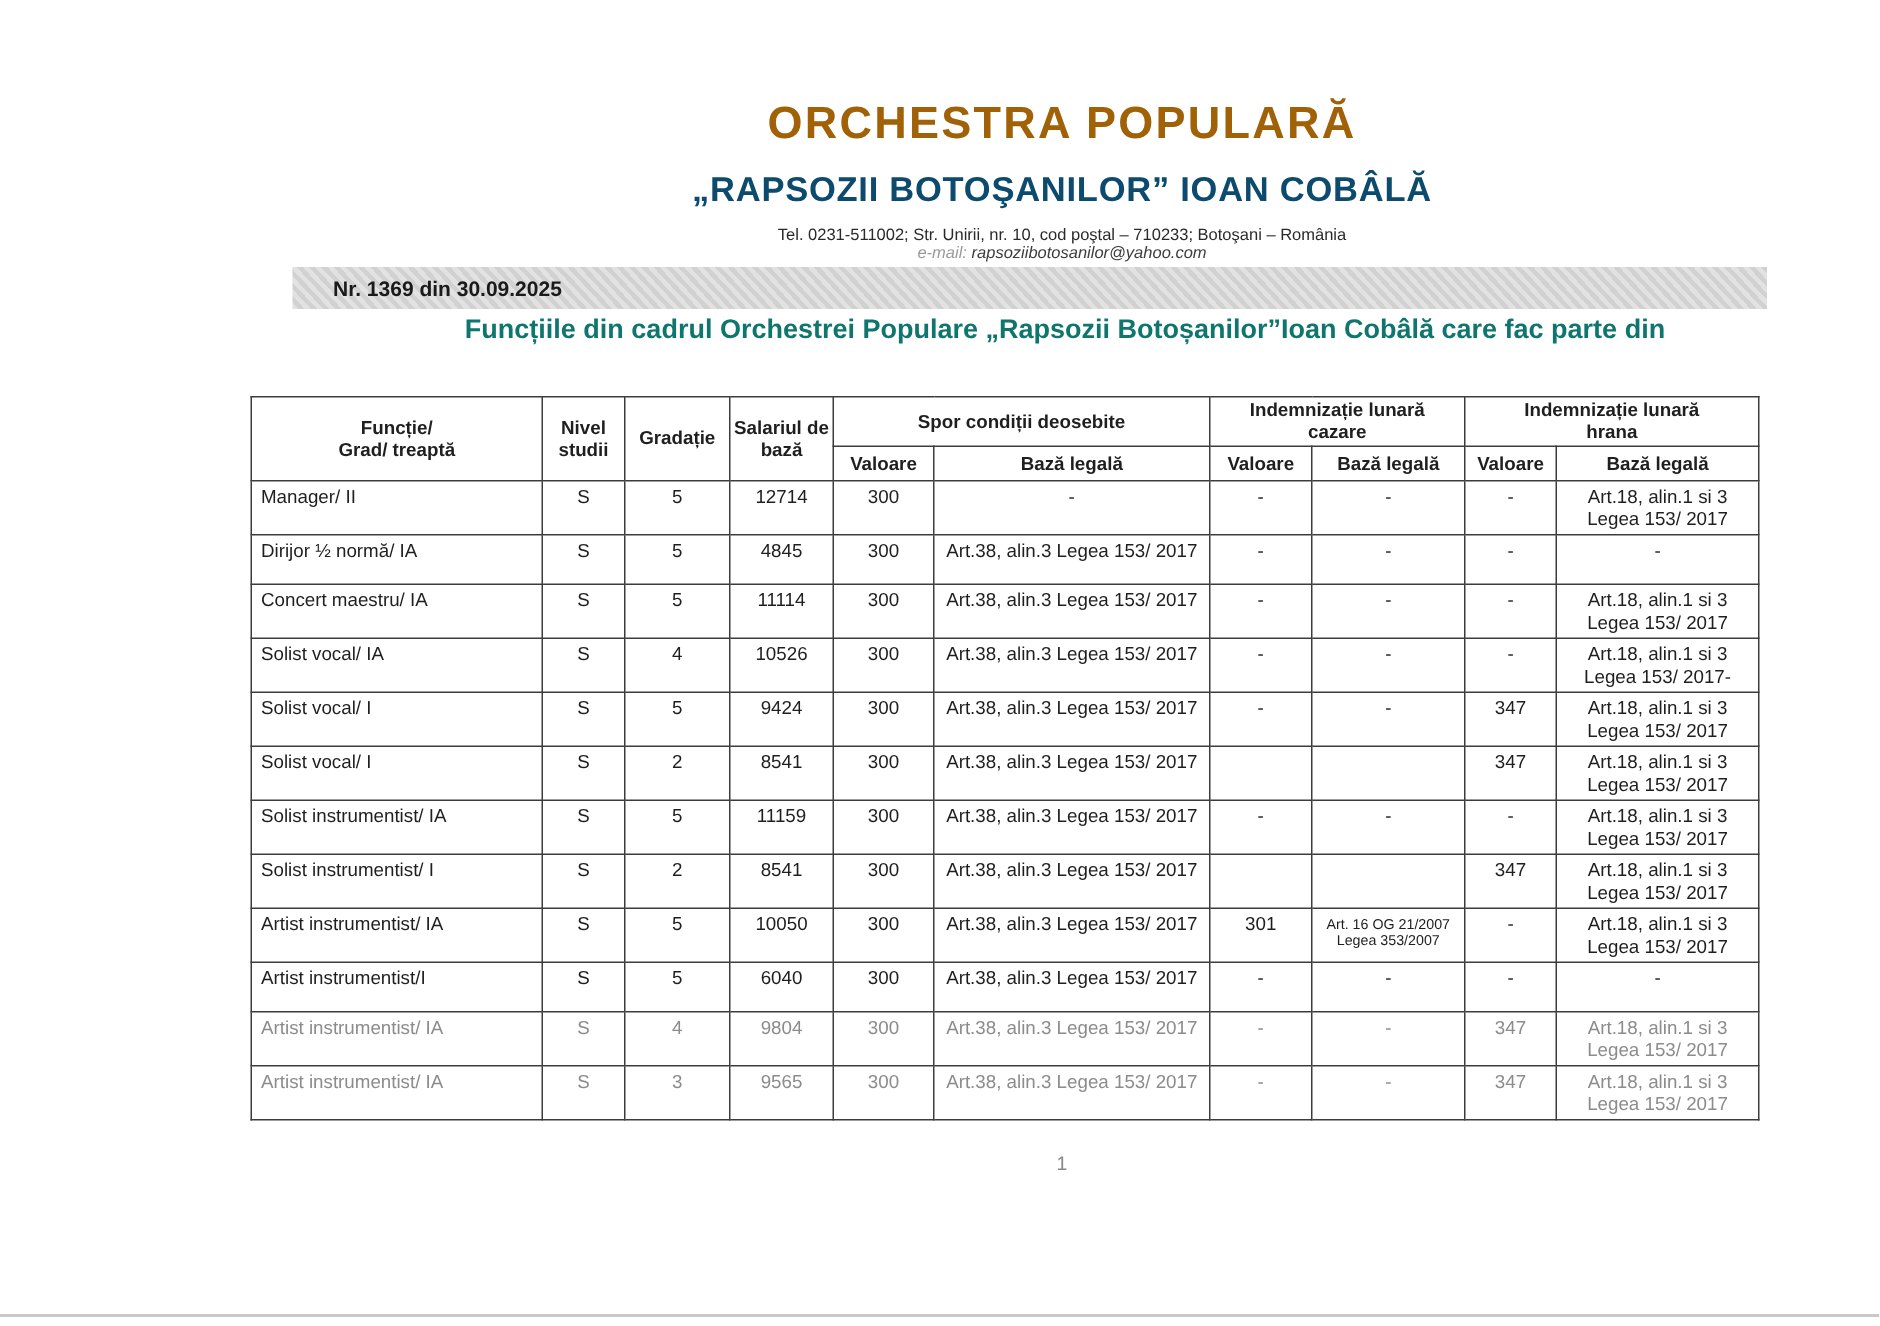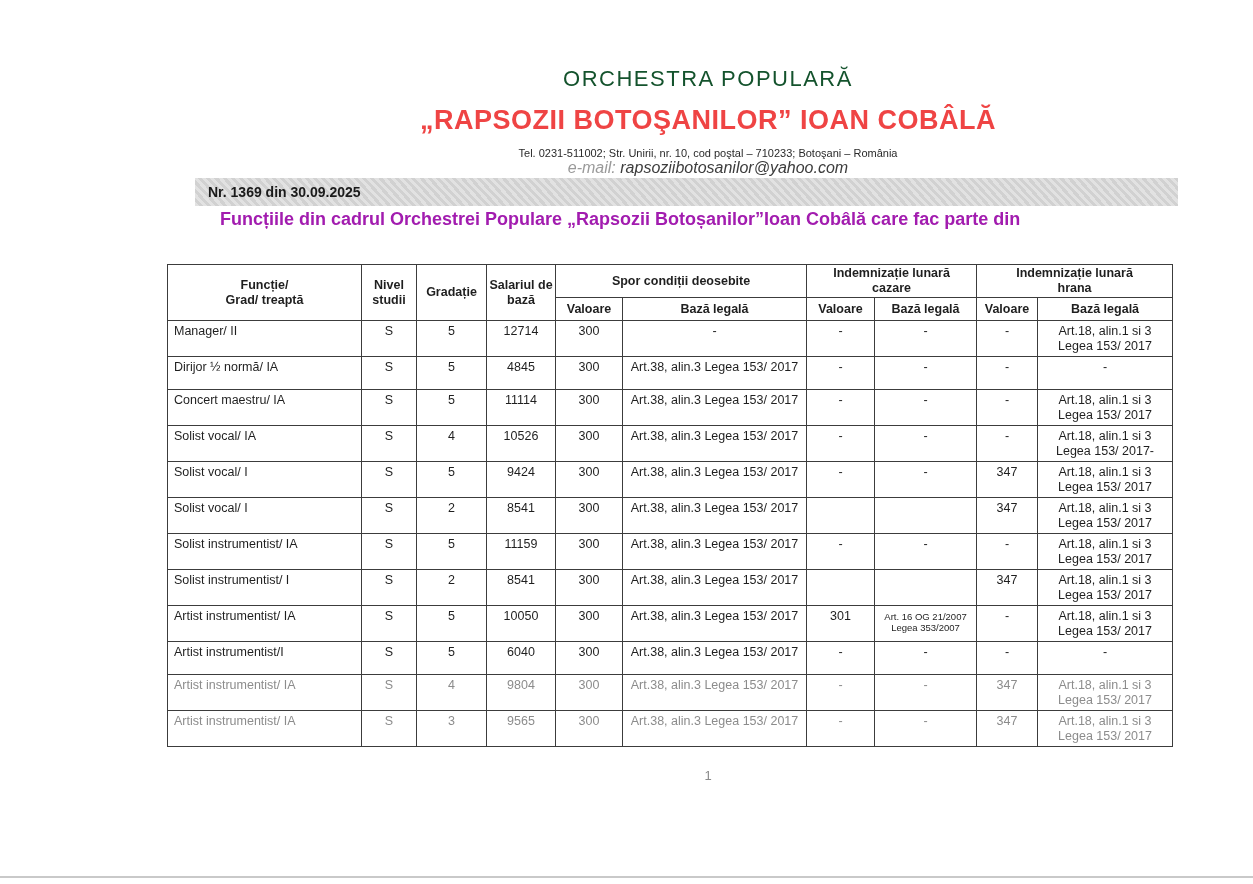--- a/index.html
+++ b/index.html
@@ -12,35 +12,35 @@
   .page{
     position:relative;
     width:1253px;height:884px;
     background:#ffffff;
     font-family:"Liberation Sans", sans-serif;
     color:var(--ink);
     overflow:hidden;
   }
   
   .letterhead{position:absolute;left:163px;top:66px;width:1090px;text-align:center;}
-  .org-title{font-size:22px;font-weight:normal;letter-spacing:1.5px;color:#14532d;}
-  .org-subtitle{font-size:27px;font-weight:bold;letter-spacing:0.5px;margin-top:13px;color:#ef4444;}
+  .org-title{font-size:30px;font-weight:bold;letter-spacing:1.5px;color:#a16207;}
+  .org-subtitle{font-size:23px;font-weight:bold;letter-spacing:0.5px;margin-top:13px;color:#0c4a6e;}
   .contact-line{font-size:11px;margin-top:11px;color:#2a2a2a;}
-  .email-line{font-size:16px;font-style:italic;margin-top:0;color:#3d3d3d;}
+  .email-line{font-size:11px;font-style:italic;margin-top:0;color:#3d3d3d;}
   .email-label{color:#9a9a9a;}
   
   .reg-bar{
     position:absolute;left:195px;top:178px;width:983px;height:28px;
     background:var(--highlight-bar);
     background-image:repeating-linear-gradient(47deg, rgba(255,255,255,.25) 0 3px, rgba(0,0,0,.03) 3px 6px);
   }
-  .reg-text{font-size:14px;font-weight:bold;line-height:28px;padding-left:13px;color:#1a1a1a;}
-  
-  .doc-title{position:absolute;left:220px;top:207px;width:980px;
-    font-size:18px;font-weight:bold;line-height:25px;color:#a21caf;}
+  .reg-text{font-size:14px;font-weight:bold;line-height:28px;padding-left:27px;color:#1a1a1a;}
+  
+  .doc-title{position:absolute;left:220px;top:207px;width:980px;text-align:center;
+    font-size:18px;font-weight:bold;line-height:25px;color:#0f766e;}
   
   .tbl-wrap{position:absolute;left:167px;top:264px;}
   table{border-collapse:collapse;table-layout:fixed;width:1005px;}
   th,td{
     border:1px solid var(--border);
     font-size:12.5px;line-height:15px;
     padding:2px 3px;
     vertical-align:top;text-align:center;
     overflow:hidden;
   }

